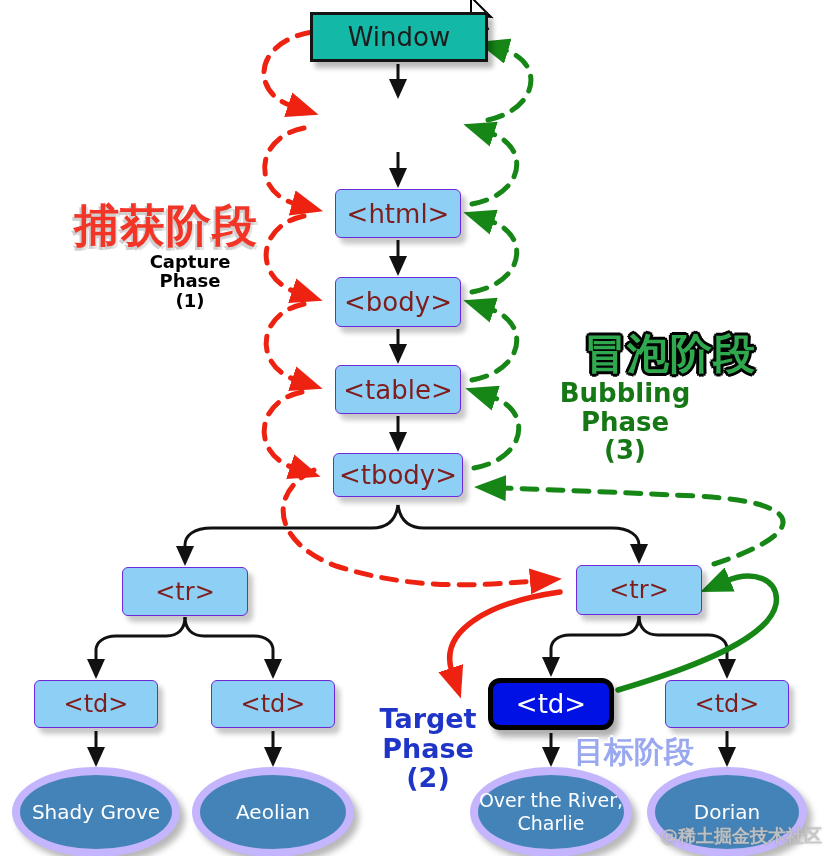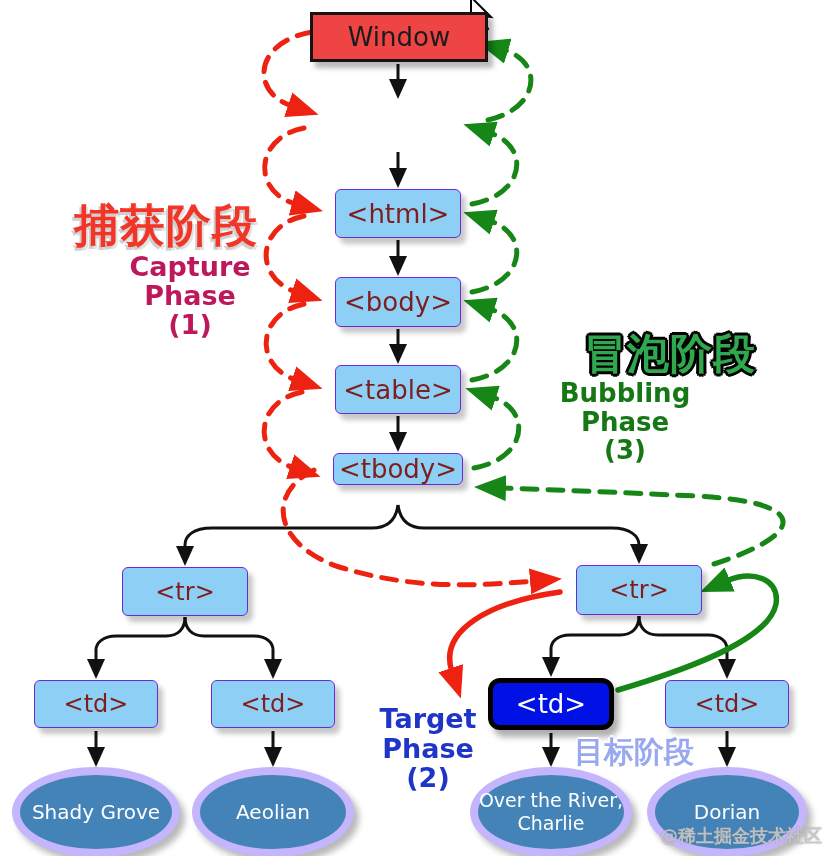--- a/index.html
+++ b/index.html
@@ -1,33 +1,33 @@
 <!DOCTYPE html>
 <html><head>
 <meta charset="utf-8">
 <style>
   html,body{margin:0;padding:0;background:#fff;}
   .stage{position:relative;width:824px;height:856px;background:#ffffff;overflow:hidden;
          font-family:"DejaVu Sans","Liberation Sans",sans-serif;}
   svg.layer{position:absolute;left:0;top:0;width:824px;height:856px;}
   .node{position:absolute;display:flex;align-items:center;justify-content:center;
         box-sizing:border-box;text-align:center;}
-  .box-gray{background:#ef4444;border:3px solid #141414;color:#1c1c1c;font-size:26px;
+  .box-gray{background:#14b8a6;border:3px solid #141414;color:#1c1c1c;font-size:26px;
         box-shadow:5px 6px 5px rgba(0,0,0,0.28);}
   .box-blue{background:#8ed0f5;border:1px solid #6d28d9;border-radius:6px;color:#7f1d1d;
         font-size:26px;box-shadow:5px 6px 5px rgba(0,0,0,0.22);}
   .box-target{background:#0011e6;border:5px solid #000;border-radius:12px;color:#fff;
         font-size:26px;box-shadow:5px 7px 6px rgba(0,0,0,0.32);}
   .leaf{background:#4483b8;border:8px solid #c4b5fd;border-radius:50%;color:#fff;
         font-size:20px;line-height:1.2;white-space:pre-line;
         box-shadow:5px 6px 6px rgba(0,0,0,0.28);}
   .lbl{position:absolute;font-weight:bold;white-space:pre-line;text-align:center;}
   .zh-capture{color:#f23527;font-size:45px;letter-spacing:1px;
         text-shadow:-2px 3px 0 #cfcfcf,2px 3px 0 #e3e3e3;}
-  .en-capture{color:#be185d;font-size:27px;line-height:1.08;}
+  .en-capture{color:#000000;font-size:18px;line-height:1.08;}
   .zh-bubble{color:#2fa84e;font-size:42px;letter-spacing:1px;
         text-shadow:3px 0 0 #000,-3px 0 0 #000,0 3px 0 #000,0 -3px 0 #000,
         2px 2px 0 #000,-2px -2px 0 #000,2px -2px 0 #000,-2px 2px 0 #000;margin-left:32px;}
   .en-bubble{color:#157815;font-size:26px;line-height:1.1;}
   .en-target{color:#1f35c8;font-size:27px;line-height:1.1;}
   .zh-target{color:#9aa9ef;font-size:30px;
         text-shadow:-2px 0 0 #fff,2px 0 0 #fff,0 2px 0 #fff,0 -2px 0 #fff;}
   .watermark{position:absolute;right:2px;top:824px;font-size:18px;font-weight:bold;
         color:rgba(198,198,198,0.92);text-shadow:0 0 2px rgba(110,110,110,0.45);
         white-space:nowrap;}
@@ -90,21 +90,21 @@
 
     <path d="M618,690 C706,664 770,636 776,604 C780,578 752,570 726,581" stroke="#168616" stroke-width="5.5" fill="none" stroke-linecap="round" marker-end="url(#mk-green)"></path>
 
     <polygon points="471,-3 491,17 482,16 488,29 482,32 476,19 471,25" fill="#fff" stroke="#000" stroke-width="2"></polygon>
   </svg>
 
   <div class="node box-gray" style="left:310px;top:12px;width:178px;height:50px;">Window</div>
   <div class="node box-blue" style="left:335px;top:189px;width:126px;height:49px;">&lt;html&gt;</div>
   <div class="node box-blue" style="left:335px;top:277px;width:126px;height:50px;">&lt;body&gt;</div>
   <div class="node box-blue" style="left:335px;top:365px;width:126px;height:49px;">&lt;table&gt;</div>
-  <div class="node box-blue" style="left:333px;top:453px;width:130px;height:32px;">&lt;tbody&gt;</div>
+  <div class="node box-blue" style="left:333px;top:453px;width:130px;height:44px;">&lt;tbody&gt;</div>
 
   <div class="node box-blue" style="left:122px;top:567px;width:126px;height:49px;font-size:24px;">&lt;tr&gt;</div>
   <div class="node box-blue" style="left:576px;top:565px;width:126px;height:50px;font-size:24px;">&lt;tr&gt;</div>
 
   <div class="node box-blue" style="left:34px;top:680px;width:124px;height:48px;font-size:24px;">&lt;td&gt;</div>
   <div class="node box-blue" style="left:211px;top:680px;width:124px;height:48px;font-size:24px;">&lt;td&gt;</div>
   <div class="node box-target" style="left:488px;top:678px;width:126px;height:52px;">&lt;td&gt;</div>
   <div class="node box-blue" style="left:665px;top:680px;width:124px;height:48px;font-size:24px;">&lt;td&gt;</div>
 
   <div class="node leaf" style="left:12px;top:767px;width:168px;height:90px;">Shady Grove</div>

